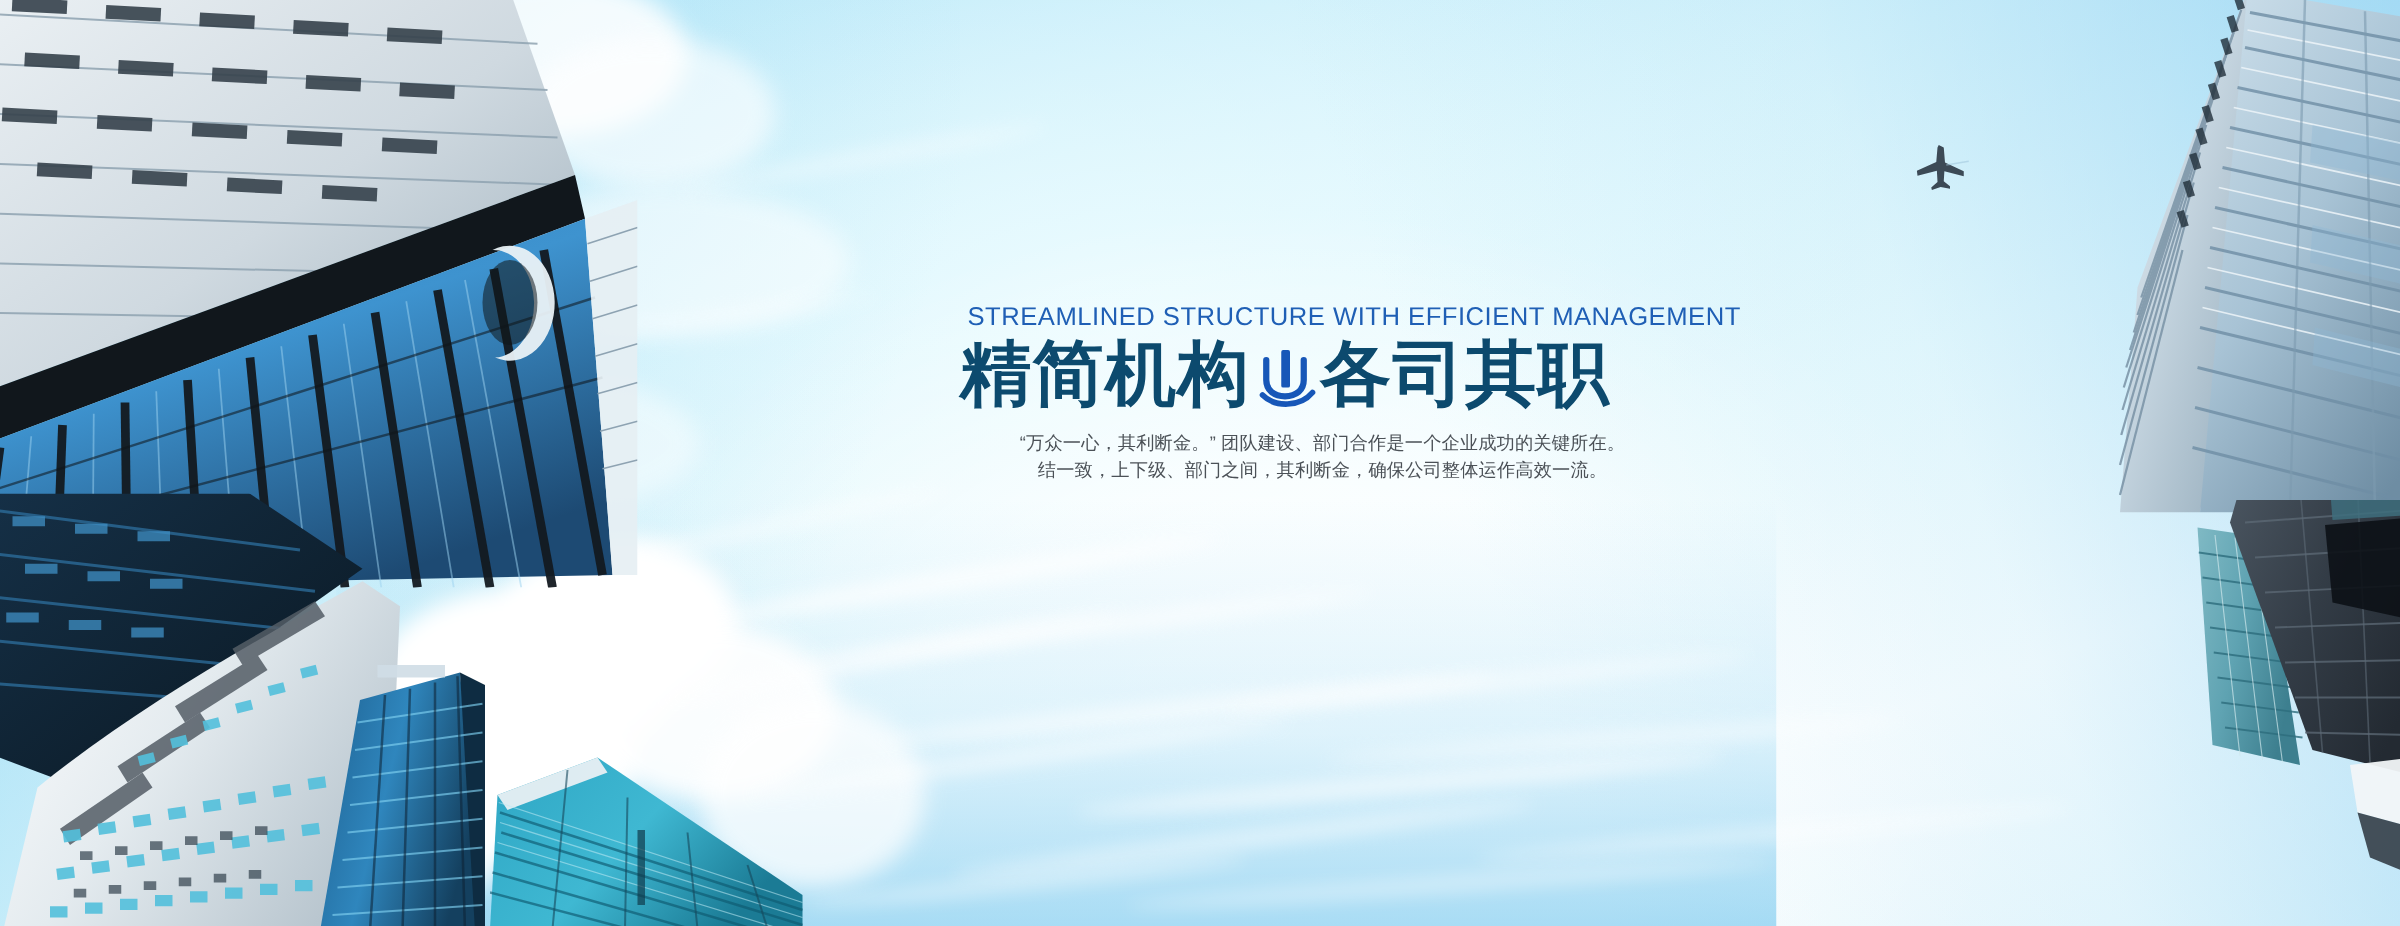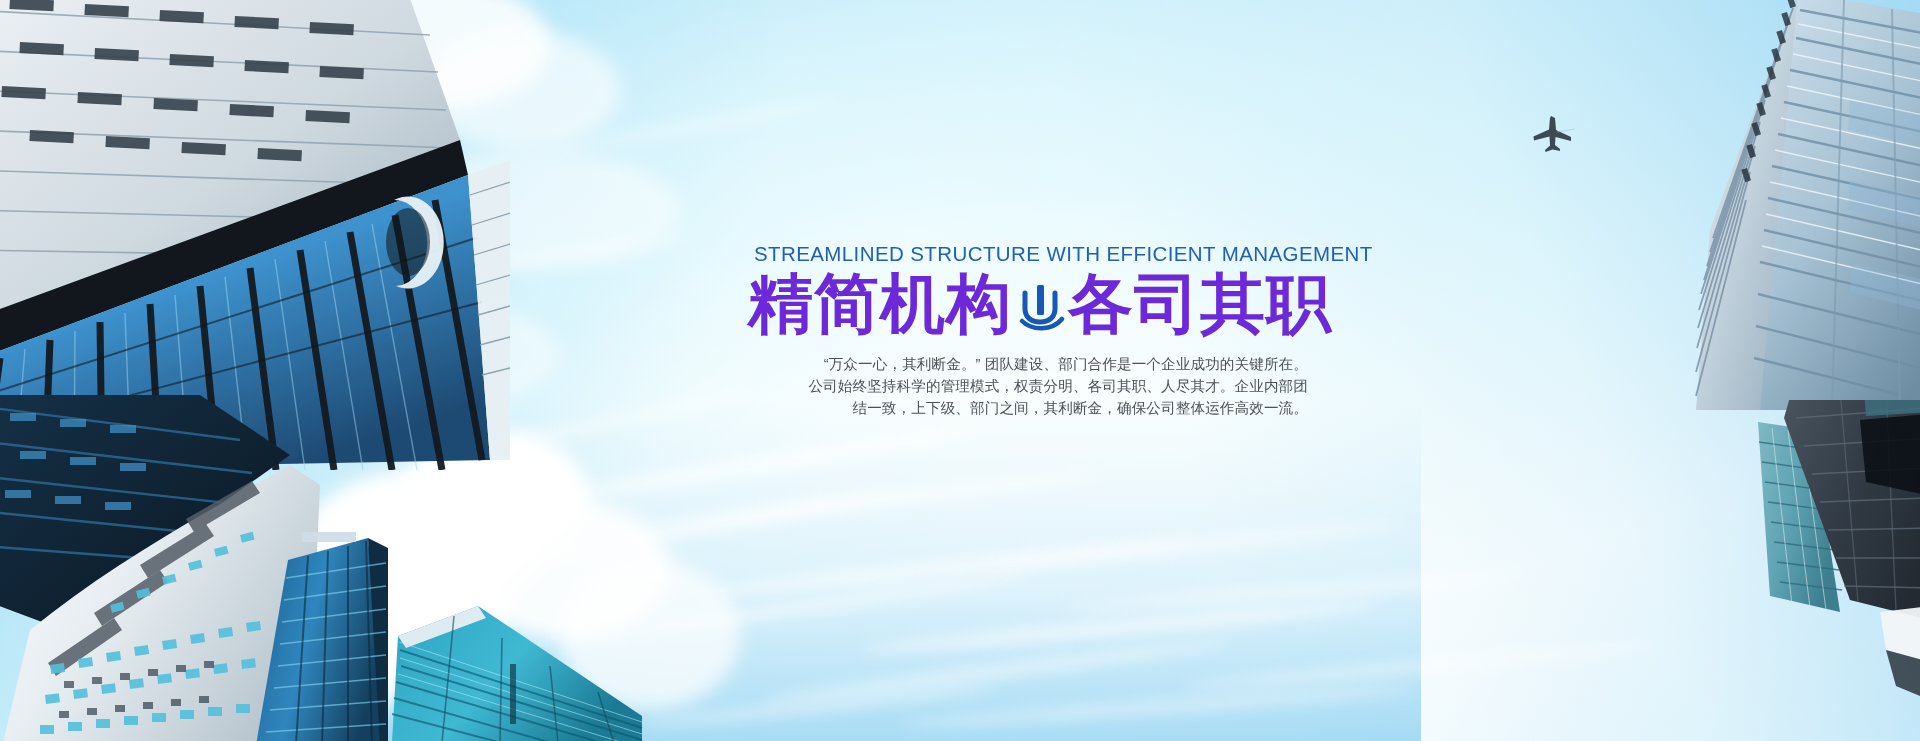--- a/index.html
+++ b/index.html
@@ -38,32 +38,32 @@
   .puff{
     position:absolute;background:#ffffff;border-radius:50%;filter:blur(9px);
   }
 
   
   .bld{position:absolute;}
   svg{display:block;}
 
   
   .copy{
-    position:absolute;left:748px;top:243px;width:560px;
-    text-align:right;
+    position:absolute;left:768px;top:243px;width:560px;
+    text-align:center;
   }
   .eyebrow{
     font-size:20.5px;letter-spacing:.4px;font-weight:400;
     color:#1f5fb5;line-height:1.1;white-space:nowrap;
     margin:0 0 2px 6px;
     font-family:"Liberation Sans","DejaVu Sans",sans-serif;
   }
   .headline{
     display:flex;align-items:center;gap:0px;
-    font-size:65px;font-weight:700;color:#6d28d9;
+    font-size:57px;font-weight:700;color:#0c4a6e;
     line-height:1.12;letter-spacing:1px;white-space:nowrap;
     margin:0 0 14px 0;
   }
   .headline .seg{display:inline-block;}
   .mark{
     display:inline-block;width:56px;height:56px;position:relative;top:3px;
     flex:0 0 56px;
   }
   .para{
     margin:0 0 0 20px;color:#4b5157;
@@ -538,19 +538,18 @@
           <rect x="25" y="6" width="7" height="30" rx="1.5" fill="#1757b8"></rect>
           <path d="M13 14 L13 30 C13 38 19 43 28 43 C37 43 43 38 43 30 L43 14" fill="none" stroke="#1757b8" stroke-width="5" stroke-linecap="round"></path>
           <path d="M10 42 C20 52 40 52 50 40" fill="none" stroke="#1757b8" stroke-width="4.5" stroke-linecap="round"></path>
         </svg>
       </span>
       <span class="seg">各司其职</span>
     </div>
 
     <div class="para">
       <div>“万众一心，其利断金。” 团队建设、部门合作是一个企业成功的关键所在。</div>
-      <div>公司始终坚持科学的管理模式，权责分明、各司其职、人尽其才。企业内部团</div>
       <div>结一致，上下级、部门之间，其利断金，确保公司整体运作高效一流。</div>
     </div>
 
   </div>
 
 </div>
 
 </body></html>

